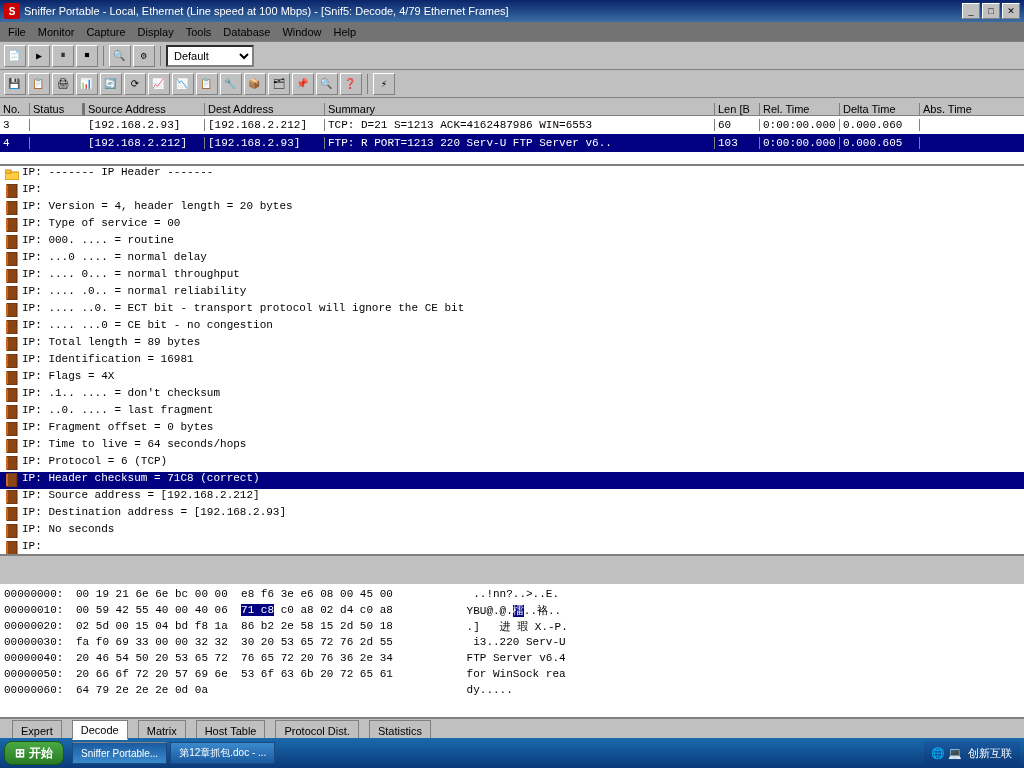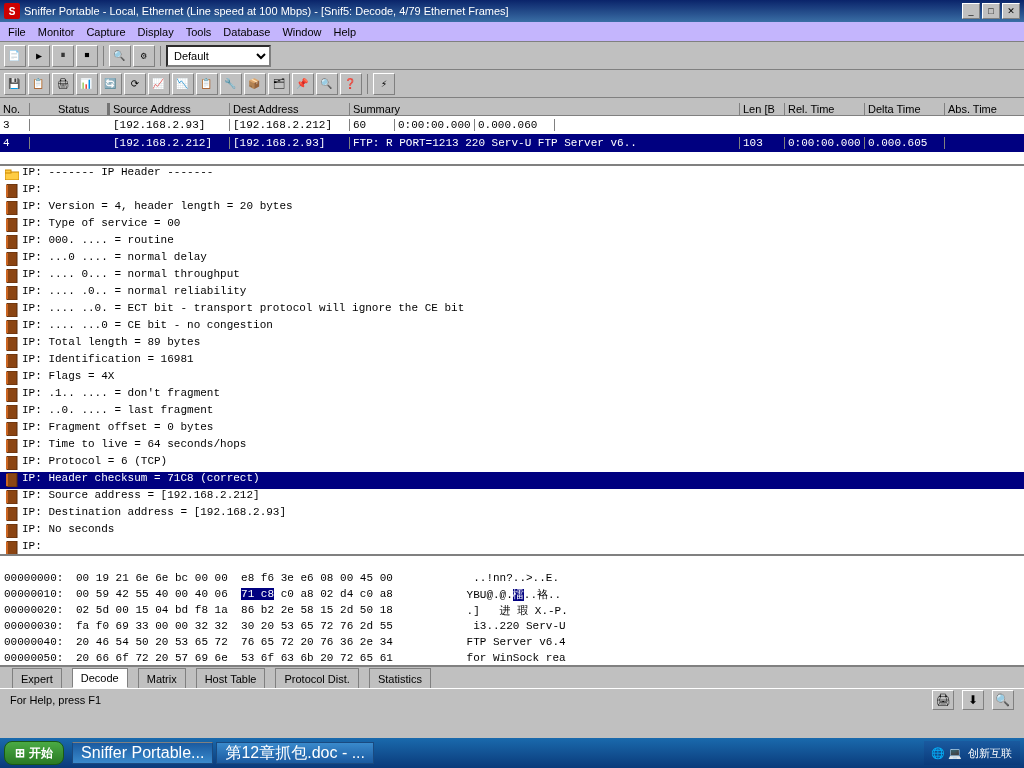--- a/index.html
+++ b/index.html
@@ -56,21 +56,21 @@
       font-size: 9px;
       display: flex;
       align-items: center;
       justify-content: center;
       cursor: pointer;
       color: black;
     }
 
     
     #menu-bar {
-      background: #c4b5fd;
+      background: #737373;
       height: 20px;
       display: flex;
       align-items: center;
       padding: 0 2px;
       border-bottom: 1px solid #808080;
       font-family: 'Tahoma', sans-serif;
       font-size: 11px;
     }
     .menu-item {
       padding: 2px 6px;
@@ -101,21 +101,21 @@
       font-size: 10px;
     }
     .tb-separator {
       width: 1px;
       height: 20px;
       background: #808080;
       margin: 0 3px;
     }
     .tb-dropdown {
       height: 22px;
-      width: 105px;
+      width: 88px;
       font-size: 11px;
       background: white;
       border: 2px inset #808080;
       padding: 0 2px;
     }
 
     #toolbar-2 {
       background: #c0c0c0;
       height: 28px;
       display: flex;
@@ -135,21 +135,21 @@
     #packet-list-header {
       background: #c0c0c0;
       display: flex;
       height: 18px;
       align-items: flex-end;
       border-bottom: 1px solid #808080;
       font-family: 'Tahoma', sans-serif;
       font-size: 11px;
     }
     .col-no { width: 30px; min-width: 30px; border-right: 1px solid #808080; padding: 0 3px; }
-    .col-status { width: 55px; min-width: 55px; border-right: 3px solid #737373; padding: 0 3px; margin-left: 25px; }
+    .col-status { width: 55px; min-width: 55px; border-right: 3px solid #737373; padding: 0 3px; }
     .col-src { width: 120px; min-width: 120px; border-right: 1px solid #808080; padding: 0 3px; }
     .col-dst { width: 120px; min-width: 120px; border-right: 1px solid #808080; padding: 0 3px; }
     .col-summary { width: 390px; min-width: 390px; border-right: 1px solid #808080; padding: 0 3px; }
     .col-len { width: 45px; min-width: 45px; border-right: 1px solid #808080; padding: 0 3px; }
     .col-rel { width: 80px; min-width: 80px; border-right: 1px solid #808080; padding: 0 3px; }
     .col-delta { width: 80px; min-width: 80px; border-right: 1px solid #808080; padding: 0 3px; }
     .col-abs { width: 80px; min-width: 80px; padding: 0 3px; }
 
     .packet-row {
       display: flex;
@@ -193,27 +193,28 @@
       margin-right: 2px;
       display: inline-flex;
       align-items: center;
       justify-content: center;
       flex-shrink: 0;
     }
 
     
     #hex-panel {
       background: white;
-      height: 110px;
+      height: 134px;
       overflow-y: auto;
       font-family: 'Courier New', monospace;
       font-size: 11px;
-      padding: 14px 4px;
+      padding: 2px 4px;
       color: black;
       border-bottom: 1px solid #808080;
+      margin-top: 28px;
     }
     .hex-line {
       display: flex;
       gap: 4px;
       height: 16px;
       align-items: center;
       white-space: nowrap;
     }
     .hex-addr { color: black; width: 68px; }
     .hex-bytes { width: 380px; }
@@ -311,21 +312,21 @@
     .taskbar-items {
       display: flex;
       gap: 3px;
       flex: 1;
       margin: 0 8px;
     }
     .taskbar-item {
       background: linear-gradient(to bottom, #3a8acc, #1a5aa0);
       color: white;
       font-family: 'Tahoma', sans-serif;
-      font-size: 16px;
+      font-size: 10px;
       padding: 2px 8px;
       border: 1px solid #1a4a80;
       height: 22px;
       display: flex;
       align-items: center;
       cursor: pointer;
       max-width: 160px;
       overflow: hidden;
       white-space: nowrap;
     }
@@ -417,20 +418,21 @@
     <span class="col-delta">Delta Time</span>
     <span class="col-abs">Abs. Time</span>
   </div>
   <div id="packet-rows">
 
     <div class="packet-row">
       <span class="col-no">3</span>
       <span class="col-status"></span>
       <span class="col-src">[192.168.2.93]</span>
       <span class="col-dst">[192.168.2.212]</span>
+      <span class="col-summary">TCP: D=21 S=1213    ACK=4162487986 WIN=6553</span>
       <span class="col-len">60</span>
       <span class="col-rel">0:00:00.000</span>
       <span class="col-delta">0.000.060</span>
       <span class="col-abs"></span>
     </div>
 
     <div class="packet-row selected">
       <span class="col-no">4</span>
       <span class="col-status"></span>
       <span class="col-src">[192.168.2.212]</span>
@@ -564,21 +566,21 @@
         </span>
         <span>IP:  Flags           = 4X</span>
       </div>
       <div class="decode-line">
         <span class="decode-icon">
           <svg width="12" height="14" viewBox="0 0 12 14">
             <rect x="1" y="0" width="10" height="14" fill="#8B4513" stroke="#5a2d0c" stroke-width="1"></rect>
             <rect x="0" y="1" width="2" height="12" fill="#cc6622"></rect>
           </svg>
         </span>
-        <span>IP:       .1.. ....  = don't fragment</span>
+        <span>IP:       .1.. ....  = don't checksum</span>
       </div>
       <div class="decode-line">
         <span class="decode-icon">
           <svg width="12" height="14" viewBox="0 0 12 14">
             <rect x="1" y="0" width="10" height="14" fill="#8B4513" stroke="#5a2d0c" stroke-width="1"></rect>
             <rect x="0" y="1" width="2" height="12" fill="#cc6622"></rect>
           </svg>
         </span>
         <span>IP:       ..0. ....  = last fragment</span>
       </div>

